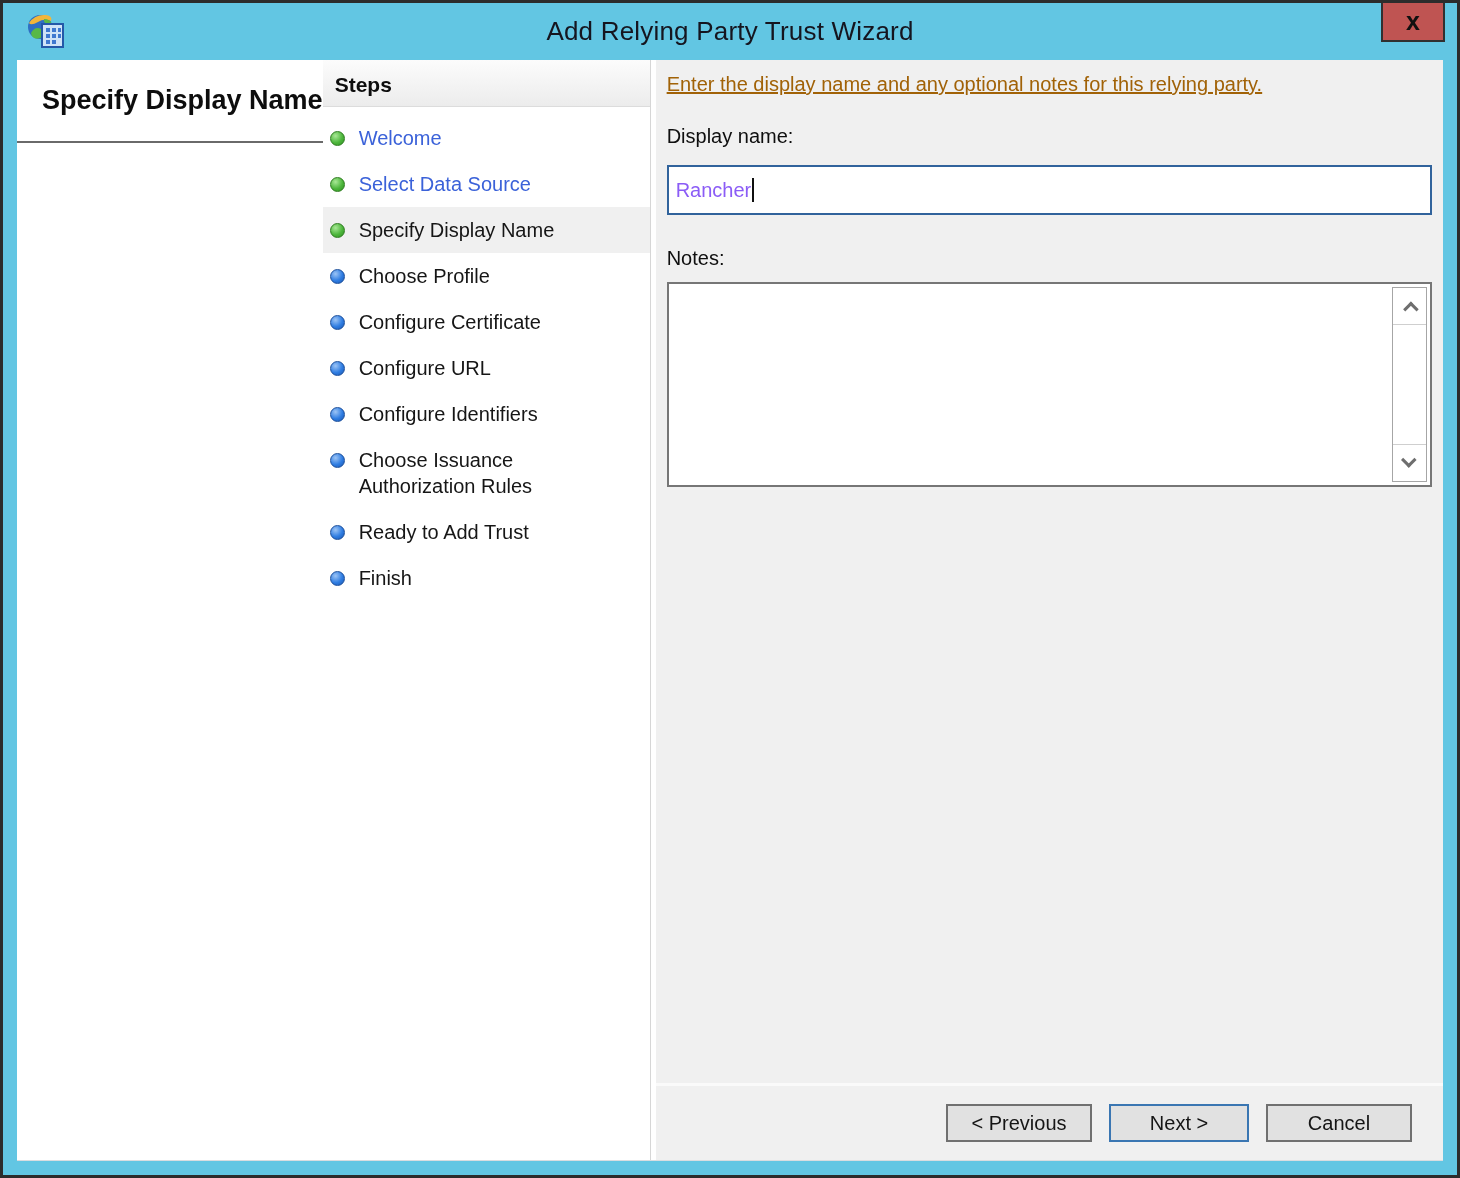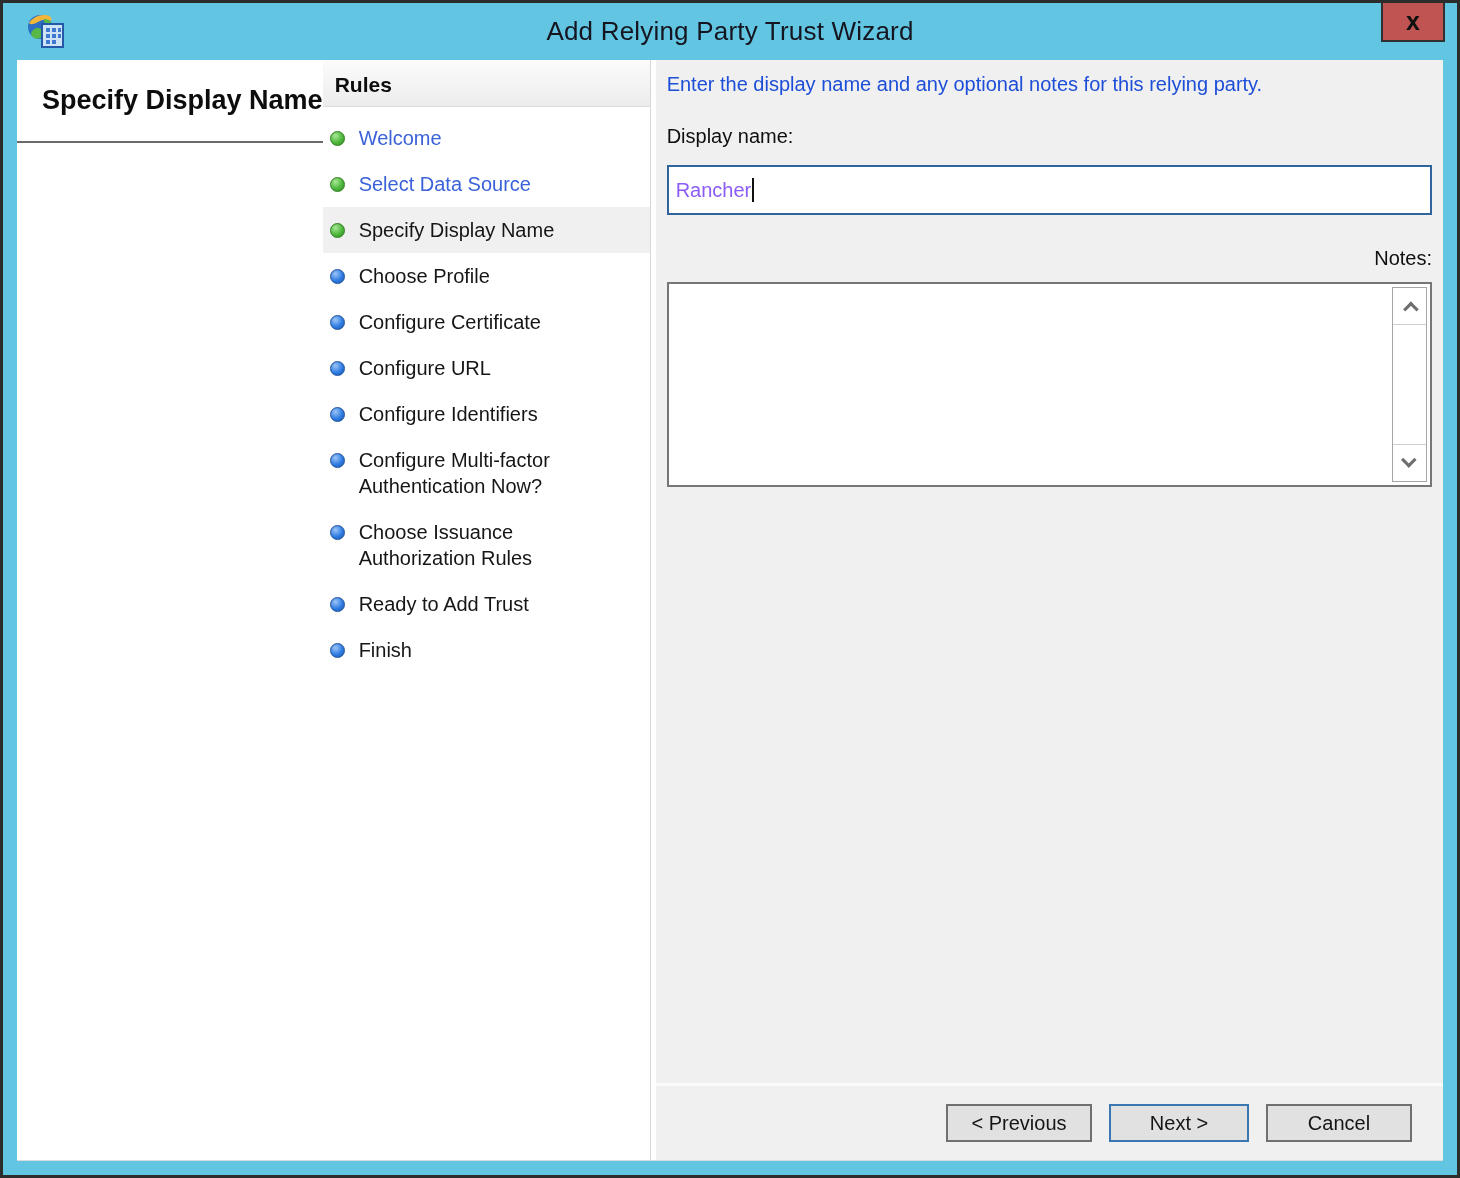--- a/index.html
+++ b/index.html
@@ -85,30 +85,30 @@
     border:1px solid #1b4f9c;
   }
   .step-label{white-space:pre-line;}
   
   .main{flex:1;background:#fff;display:flex;flex-direction:column;min-width:0;}
   .main-pane{
     flex:1;margin-left:5px;background:var(--pane-gray);
     display:flex;flex-direction:column;min-height:0;
   }
   .pane-content{flex:1;padding:13px 11px 0 11px;}
-  .instruction{font-size:20px;color:#1d4ed8;}
+  .instruction{font-size:20px;color:#a16207;text-decoration:underline;}
   .field-label{font-size:20px;color:#0f0f0f;margin-top:29px;}
   .textbox{
     margin-top:17px;height:50px;width:100%;
     background:#fff;border:2px solid var(--focus-border);
     display:flex;align-items:center;padding:4px 7px;
     font-size:20px;color:#8b5cf6;cursor:text;
   }
   .caret{width:2px;height:24px;background:#101010;margin-left:1px;}
-  .notes-label{margin-top:32px;text-align:right;}
+  .notes-label{margin-top:32px;}
   .textarea-box{
     margin-top:12px;height:205px;width:100%;
     background:#fff;border:2px solid #767676;
     position:relative;cursor:text;
     font-size:20px;color:#0d0d0d;padding:4px 44px 4px 7px;
   }
   .v-scrollbar{
     position:absolute;top:3px;right:3px;bottom:3px;width:35px;
     border:1px solid #a6a6a6;background:#fff;
     display:flex;flex-direction:column;justify-content:space-between;
@@ -174,21 +174,21 @@
 
   <div class="content">
 
     <div class="page-header">
       <h1>Specify Display Name</h1>
     </div>
 
     <div class="body">
 
       <div class="sidebar">
-        <div class="steps-heading">Rules</div>
+        <div class="steps-heading">Steps</div>
         <ul class="steps-list" id="steps-list">
             <li class="step-item link">
               <span class="bullet done"></span>
               <span class="step-label">Welcome</span>
             </li>
             <li class="step-item link">
               <span class="bullet done"></span>
               <span class="step-label">Select Data Source</span>
             </li>
             <li class="step-item current">
@@ -203,25 +203,20 @@
               <span class="bullet pending"></span>
               <span class="step-label">Configure Certificate</span>
             </li>
             <li class="step-item">
               <span class="bullet pending"></span>
               <span class="step-label">Configure URL</span>
             </li>
             <li class="step-item">
               <span class="bullet pending"></span>
               <span class="step-label">Configure Identifiers</span>
-            </li>
-            <li class="step-item">
-              <span class="bullet pending"></span>
-              <span class="step-label">Configure Multi-factor
-Authentication Now?</span>
             </li>
             <li class="step-item">
               <span class="bullet pending"></span>
               <span class="step-label">Choose Issuance
 Authorization Rules</span>
             </li>
             <li class="step-item">
               <span class="bullet pending"></span>
               <span class="step-label">Ready to Add Trust</span>
             </li>

